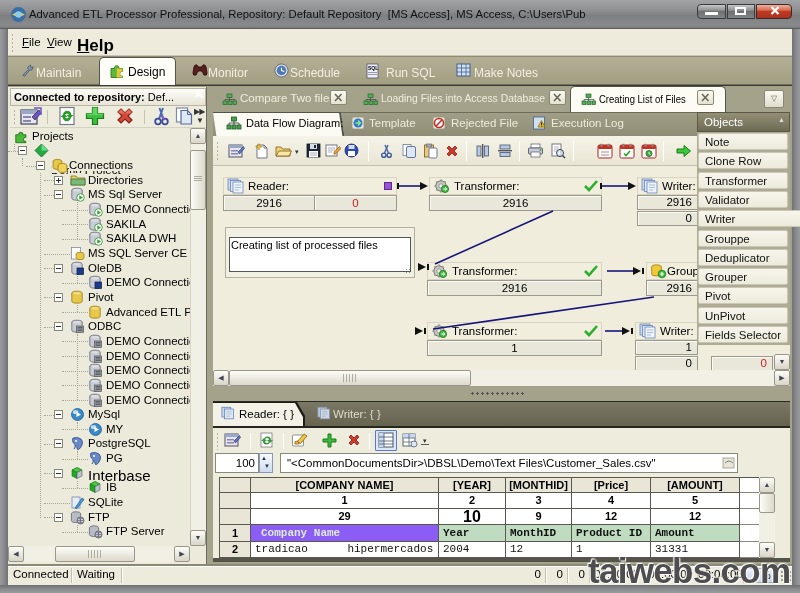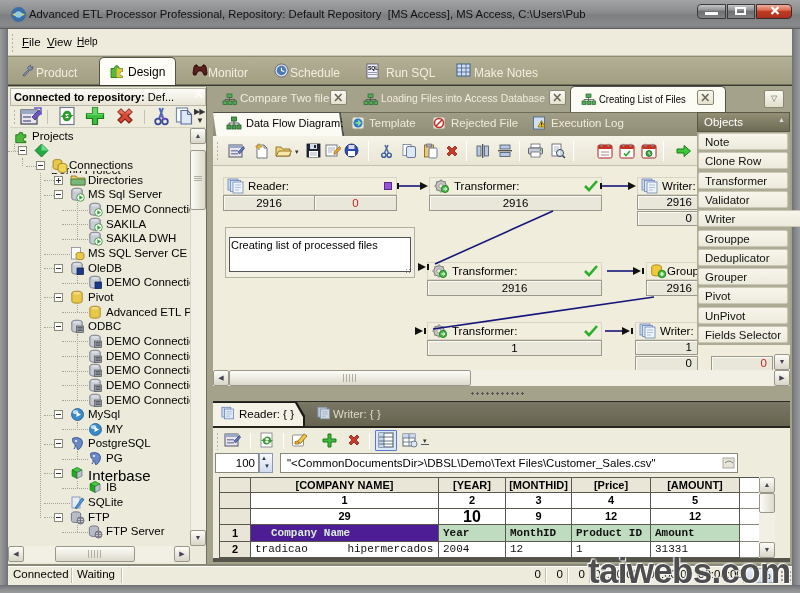--- a/index.html
+++ b/index.html
@@ -26,28 +26,28 @@
     </svg></div>
 
 <div class="ab" style="left:0;top:29px;width:8px;height:556px;background:linear-gradient(90deg,#9a9b9d,#85868a 60%,#6f7074);"></div>
 <div class="ab" style="left:792px;top:29px;width:8px;height:556px;background:linear-gradient(90deg,#6f7074,#85868a 40%,#9a9b9d);"></div>
 <div class="ab" style="left:0;top:585px;width:800px;height:8px;background:linear-gradient(#6f7074,#8a8b8d 50%,#9a9b9d);"></div>
 
 <div class="ab" style="left:8px;top:29px;width:784px;height:27px;background:#eeebdc;border-bottom:1px solid #c9c6b4;"></div>
 <div class="ab" style="left:11px;top:33px;width:3px;height:19px;background-image:radial-gradient(circle,#b5b2a0 1px,transparent 1px);background-size:3px 4px;"></div>
 <div class="ab" style="left:22px;top:36px;font-size:11.5px;"><span style="text-decoration:underline">F</span>ile</div>
 <div class="ab" style="left:47px;top:36px;font-size:11.5px;"><span style="text-decoration:underline">V</span>iew</div>
-<div class="ab" style="left:77px;top:36px;font-size:10px;"><span style="text-decoration:underline">H</span>elp</div>
+<div class="ab" style="left:77px;top:36px;font-size:17px;font-weight:bold;"><span style="text-decoration:underline">H</span>elp</div>
 
 <div class="ab" style="left:8px;top:56px;width:784px;height:29px;background:linear-gradient(#b3b096,#a19e82);border-top:1px solid #8f8c74;border-bottom:1px solid #73705c;"></div>
 
 <div class="ab" style="left:20px;top:63px;"><svg width="15" height="15" viewBox="0 0 16 16">
       <path d="M3 13 L9 7 L8 5 L11 2 L12 5 L14 4 L13 7 L10 8 L5 14 Z" fill="#7a96b8" stroke="#445" stroke-width="0.7"></path>
     </svg></div>
-<div class="ab" style="left:36px;top:66px;font-size:12px;color:#f2efe0;">Product</div>
+<div class="ab" style="left:36px;top:66px;font-size:12px;color:#f2efe0;">Maintain</div>
 <div class="ab" style="left:192px;top:63px;"><svg width="16" height="14" viewBox="0 0 16 14">
       <path d="M2 4 Q3 1 5 2 L6 4 L10 4 L11 2 Q13 1 14 4 L15 10 Q15 13 12 12 L10 8 L6 8 L4 12 Q1 13 1 10 Z" fill="#5a2020" stroke="#200" stroke-width="0.8"></path>
     </svg></div>
 <div class="ab" style="left:208px;top:66px;font-size:12px;color:#f2efe0;">Monitor</div>
 <div class="ab" style="left:274px;top:63px;"><svg width="15" height="15" viewBox="0 0 16 16">
       <circle cx="8" cy="8" r="7" fill="#d8dde2" stroke="#667" stroke-width="1"></circle>
       <circle cx="8" cy="8" r="5" fill="#4a7ab5"></circle>
       <path d="M8 5 L8 8 L11 9" stroke="#fff" stroke-width="1.2" fill="none"></path>
     </svg></div>
 <div class="ab" style="left:290px;top:66px;font-size:12px;color:#f2efe0;">Schedule</div>
@@ -778,21 +778,21 @@
 <div class="ab" style="left:650px;top:493px;width:89px;height:16px;background:#fff;border:1px solid #5a584e;border-top:none;border-right:none;font-weight:bold;text-align:center;line-height:15px;font-size:11px;">5</div>
 <div class="ab" style="left:739px;top:493px;width:1px;height:16px;background:#5a584e;"></div>
 <div class="ab" style="left:219px;top:509px;width:31px;height:16px;background:#e9e6d7;border:1px solid #5a584e;border-top:none;border-right:none;font-weight:bold;text-align:center;line-height:15px;font-size:11px;"></div>
 <div class="ab" style="left:250px;top:509px;width:188px;height:16px;background:#fff;border:1px solid #5a584e;border-top:none;border-right:none;font-weight:bold;text-align:center;line-height:15px;font-size:11px;">29</div>
 <div class="ab" style="left:438px;top:509px;width:67px;height:16px;background:#fff;border:1px solid #5a584e;border-top:none;border-right:none;font-weight:bold;text-align:center;line-height:15px;font-size:16px;">10</div>
 <div class="ab" style="left:505px;top:509px;width:66px;height:16px;background:#fff;border:1px solid #5a584e;border-top:none;border-right:none;font-weight:bold;text-align:center;line-height:15px;font-size:11px;">9</div>
 <div class="ab" style="left:571px;top:509px;width:79px;height:16px;background:#fff;border:1px solid #5a584e;border-top:none;border-right:none;font-weight:bold;text-align:center;line-height:15px;font-size:11px;">12</div>
 <div class="ab" style="left:650px;top:509px;width:89px;height:16px;background:#fff;border:1px solid #5a584e;border-top:none;border-right:none;font-weight:bold;text-align:center;line-height:15px;font-size:11px;">12</div>
 <div class="ab" style="left:739px;top:509px;width:1px;height:16px;background:#5a584e;"></div>
 <div class="ab" style="left:219px;top:525px;width:31px;height:17px;background:#e9e6d7;border:1px solid #5a584e;border-top:none;border-right:none;font-weight:bold;text-align:center;line-height:16px;font-size:11px;">1</div>
-<div class="ab" style="left:250px;top:525px;width:188px;height:17px;background:#4c1d95;border:1px solid #5a584e;border-top:none;border-right:none;font-family:'Liberation Mono',monospace;font-weight:bold;color:#dcebdc;font-size:11px;line-height:16px;padding-left:20px;white-space:nowrap;overflow:hidden;">Company Name</div>
+<div class="ab" style="left:250px;top:525px;width:188px;height:17px;background:#8b5cf6;border:1px solid #5a584e;border-top:none;border-right:none;font-family:'Liberation Mono',monospace;font-weight:bold;color:#dcebdc;font-size:11px;line-height:16px;padding-left:10px;white-space:nowrap;overflow:hidden;">Company Name</div>
 <div class="ab" style="left:438px;top:525px;width:67px;height:17px;background:#c0dcc0;border:1px solid #5a584e;border-top:none;border-right:none;font-family:'Liberation Mono',monospace;font-weight:bold;color:#111;font-size:11px;line-height:16px;padding-left:4px;white-space:nowrap;overflow:hidden;">Year</div>
 <div class="ab" style="left:505px;top:525px;width:66px;height:17px;background:#c0dcc0;border:1px solid #5a584e;border-top:none;border-right:none;font-family:'Liberation Mono',monospace;font-weight:bold;color:#111;font-size:11px;line-height:16px;padding-left:4px;white-space:nowrap;overflow:hidden;">MonthID</div>
 <div class="ab" style="left:571px;top:525px;width:79px;height:17px;background:#c0dcc0;border:1px solid #5a584e;border-top:none;border-right:none;font-family:'Liberation Mono',monospace;font-weight:bold;color:#111;font-size:11px;line-height:16px;padding-left:4px;white-space:nowrap;overflow:hidden;">Product ID</div>
 <div class="ab" style="left:650px;top:525px;width:89px;height:17px;background:#c0dcc0;border:1px solid #5a584e;border-top:none;border-right:none;font-family:'Liberation Mono',monospace;font-weight:bold;color:#111;font-size:11px;line-height:16px;padding-left:4px;white-space:nowrap;overflow:hidden;">Amount</div>
 <div class="ab" style="left:739px;top:525px;width:1px;height:17px;background:#5a584e;"></div>
 <div class="ab" style="left:219px;top:542px;width:31px;height:16px;background:#e9e6d7;border:1px solid #5a584e;border-top:none;border-right:none;font-weight:bold;text-align:center;line-height:15px;font-size:11px;">2</div>
 <div class="ab" style="left:250px;top:542px;width:188px;height:16px;background:#fff;border:1px solid #5a584e;border-top:none;border-right:none;font-family:'Liberation Mono',monospace;color:#111;font-size:11px;line-height:15px;padding-left:4px;white-space:nowrap;overflow:hidden;">tradicao&nbsp;&nbsp;&nbsp;&nbsp;&nbsp;&nbsp;hipermercados</div>
 <div class="ab" style="left:438px;top:542px;width:67px;height:16px;background:#fff;border:1px solid #5a584e;border-top:none;border-right:none;font-family:'Liberation Mono',monospace;color:#111;font-size:11px;line-height:15px;padding-left:4px;white-space:nowrap;overflow:hidden;">2004</div>
 <div class="ab" style="left:505px;top:542px;width:66px;height:16px;background:#fff;border:1px solid #5a584e;border-top:none;border-right:none;font-family:'Liberation Mono',monospace;color:#111;font-size:11px;line-height:15px;padding-left:4px;white-space:nowrap;overflow:hidden;">12</div>
 <div class="ab" style="left:571px;top:542px;width:79px;height:16px;background:#fff;border:1px solid #5a584e;border-top:none;border-right:none;font-family:'Liberation Mono',monospace;color:#111;font-size:11px;line-height:15px;padding-left:4px;white-space:nowrap;overflow:hidden;">1</div>

